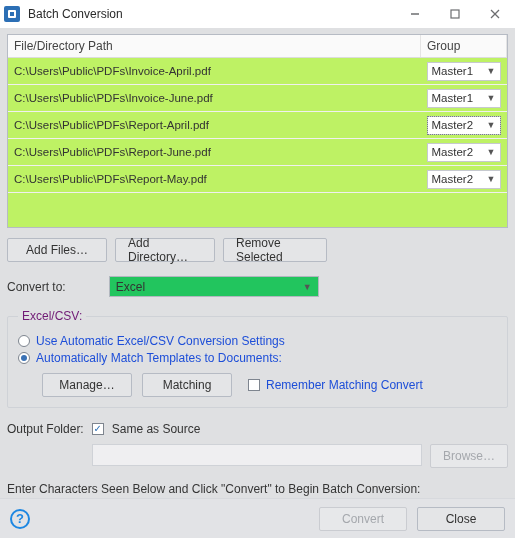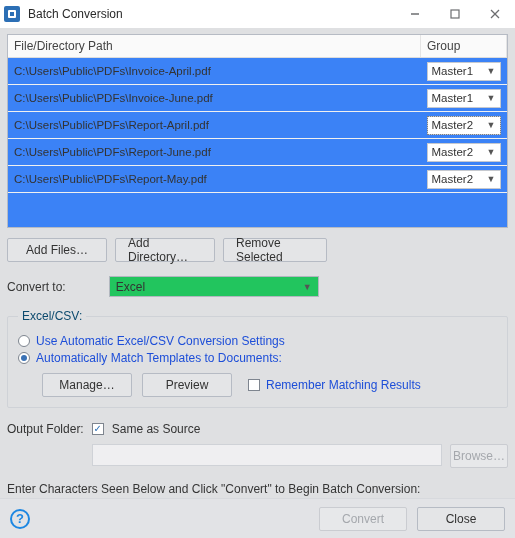--- a/index.html
+++ b/index.html
@@ -33,21 +33,21 @@
     width: 40px; height: 28px;
     display: flex; align-items: center; justify-content: center;
     color: #6d6e71;
     font-size: 14px;
   }
   .win-btn svg { stroke: #6d6e71; }
   .content {
     padding: 6px 7px 8px 7px;
   }
   .grid-wrap {
-    background: #3b82f6;
+    background: #bef264;
     border: 1px solid #b6bbc4;
     height: 194px;
   }
   table.grid {
     width: 100%;
     border-collapse: collapse;
     table-layout: fixed;
   }
   table.grid th {
     background: #fafafa;
@@ -133,21 +133,21 @@
   }
   .select-wide .caret { margin-left: auto; font-size: 9px; color: #555; }
   fieldset.group {
     margin: 12px 0 0 0;
     border: 1px solid #cfd2d7;
     border-radius: 2px;
     padding: 8px 10px 10px 10px;
   }
   fieldset.group legend {
     padding: 0 4px;
-    color: #0c4a6e;
+    color: #701a75;
     font-size: 12px;
   }
   .radio-row, .check-row {
     display: flex;
     align-items: center;
     gap: 6px;
     margin: 3px 0;
     font-size: 12px;
     color: #1d4ed8;
   }
@@ -357,36 +357,36 @@
     <div class="radio-row">
       <span class="radio" id="radio-auto"></span>
       <span>Use Automatic Excel/CSV Conversion Settings</span>
     </div>
     <div class="radio-row">
       <span class="radio checked" id="radio-match"></span>
       <span>Automatically Match Templates to Documents:</span>
     </div>
     <div class="sub-row">
       <div class="btn">Manage…</div>
-      <div class="btn">Preview</div>
+      <div class="btn">Matching</div>
       <div class="check-row" style="margin-left:6px">
         <span class="checkbox" id="chk-remember"></span>
-        <span>Remember Matching Results</span>
+        <span>Remember Matching Convert</span>
       </div>
     </div>
   </fieldset>
 
   <div class="output-row">
     <span class="label">Output Folder:</span>
     <span class="checkbox" id="chk-same">✓</span>
     <span>Same as Source</span>
   </div>
   <div class="output-input-row" style="margin-left:85px">
     <div class="txt"></div>
-    <div class="btn disabled" style="width:58px">Browse…</div>
+    <div class="btn disabled" style="width:78px">Browse…</div>
   </div>
 
   <div class="captcha-row">Enter Characters Seen Below and Click "Convert" to Begin Batch Conversion:</div>
   <div class="captcha-inputs">
     <div class="captcha-display">ECNBLW</div>
     <div class="captcha-field"></div>
     <span>(case insensitive)</span>
   </div>
 
 </div>

